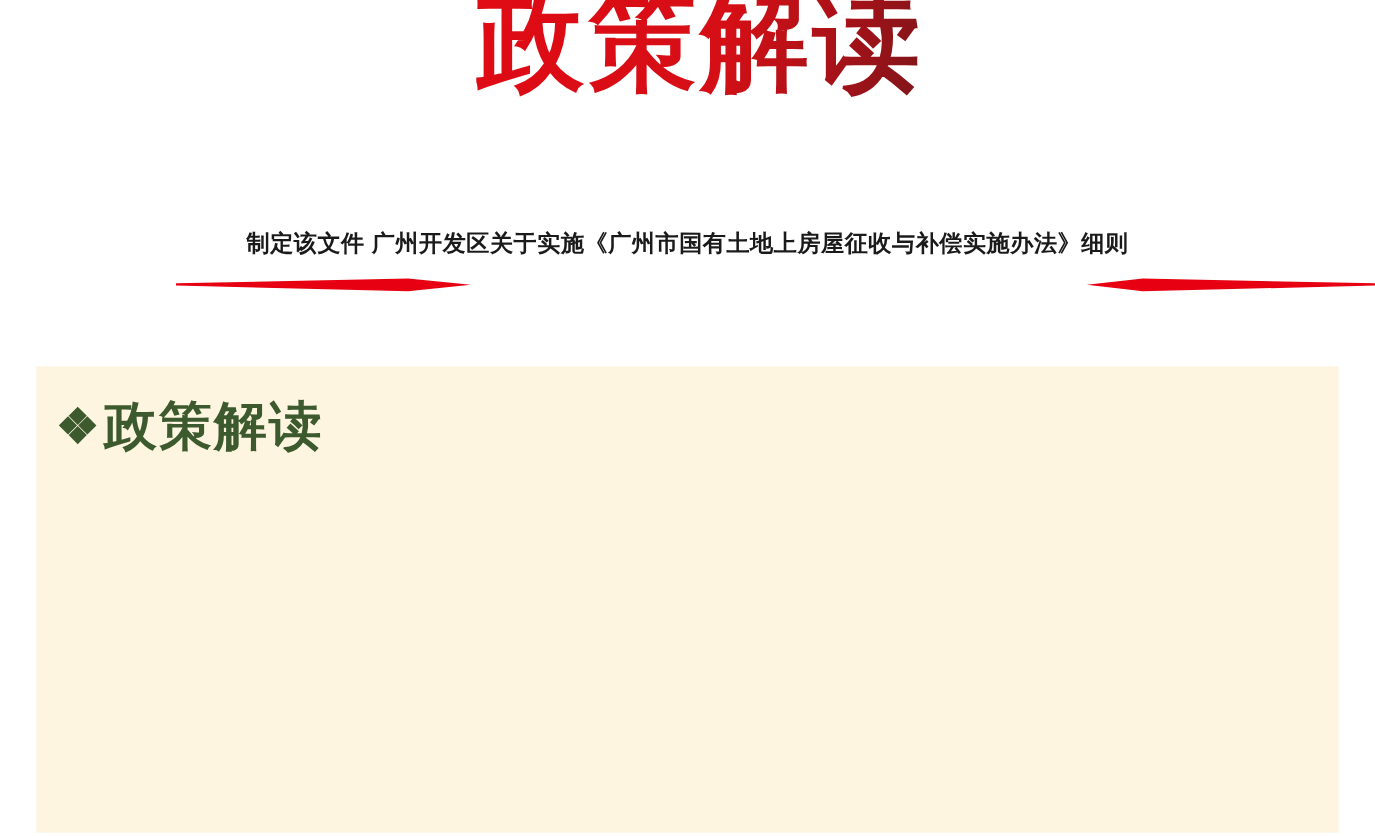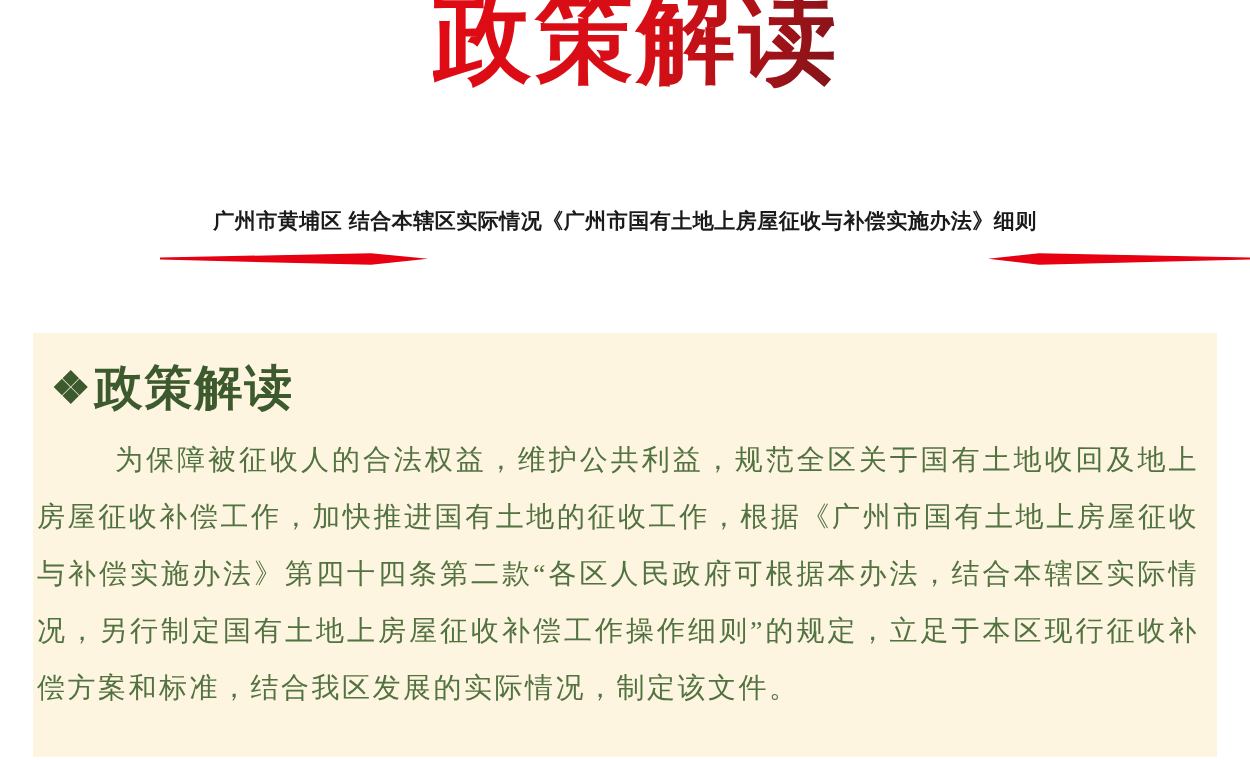--- a/index.html
+++ b/index.html
@@ -85,29 +85,28 @@
     text-indent: 78px;
   }
 </style>
 </head>
 <body>
 
 <div class="title-row">
   <h1 class="title-text">政策解读</h1>
 </div>
 
-<div class="subtitle">广州市黄埔区 结合本辖区实际情况《广州市国有土地上房屋征收与补偿实施办法》细则</div>
+<div class="subtitle">制定该文件 广州开发区关于实施《广州市国有土地上房屋征收与补偿实施办法》细则</div>
 
 <svg class="divider-left" viewBox="0 0 268 14" preserveAspectRatio="none" aria-hidden="true">
   <polygon points="0,5.6 211,1.2 268,6.8 211,12.8 0,7.6"></polygon>
 </svg>
 
 <svg class="divider-right" viewBox="0 0 262 14" preserveAspectRatio="none" aria-hidden="true">
   <polygon points="262,5.6 51,1.2 0,6.8 51,12.8 262,7.6"></polygon>
 </svg>
 
 <section class="panel">
   <h2 class="panel-heading">
     <span class="bullet">❖</span>
     <span>政策解读</span>
   </h2>
-  <p class="panel-body">为保障被征收人的合法权益，维护公共利益，规范全区关于国有土地收回及地上房屋征收补偿工作，加快推进国有土地的征收工作，根据《广州市国有土地上房屋征收与补偿实施办法》第四十四条第二款“各区人民政府可根据本办法，结合本辖区实际情况，另行制定国有土地上房屋征收补偿工作操作细则”的规定，立足于本区现行征收补偿方案和标准，结合我区发展的实际情况，制定该文件。</p>
 </section>
 
 </body></html>

